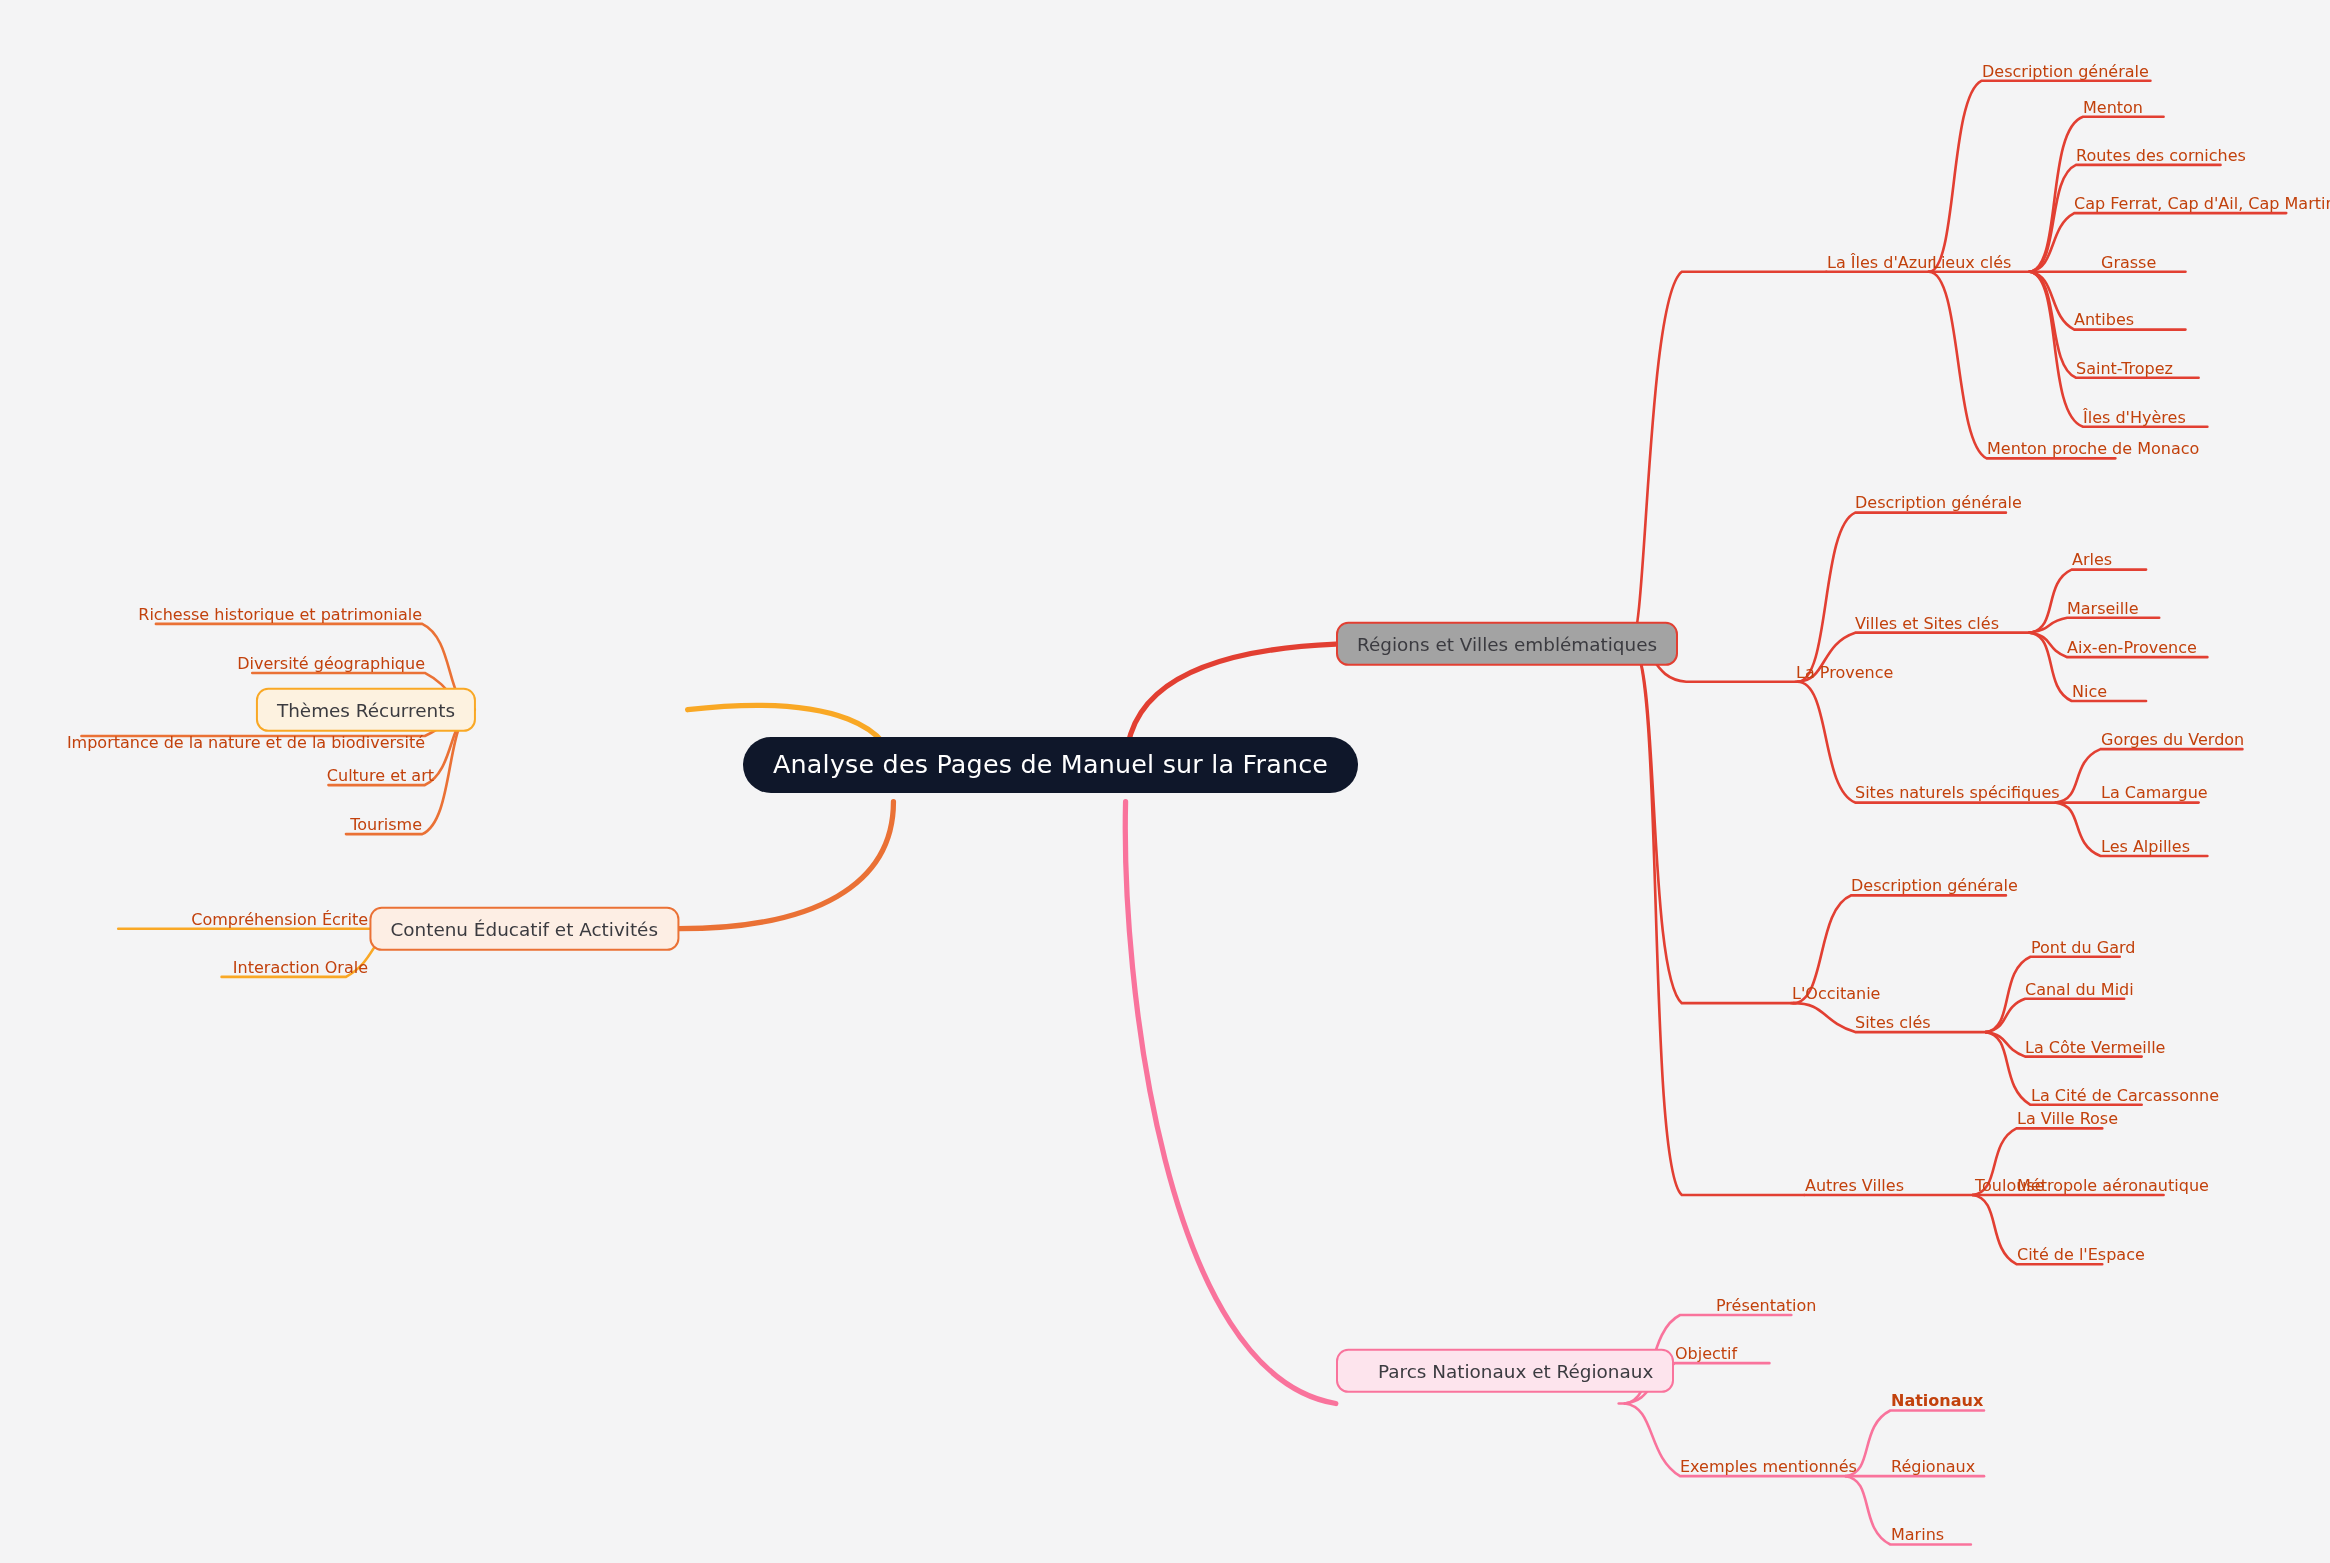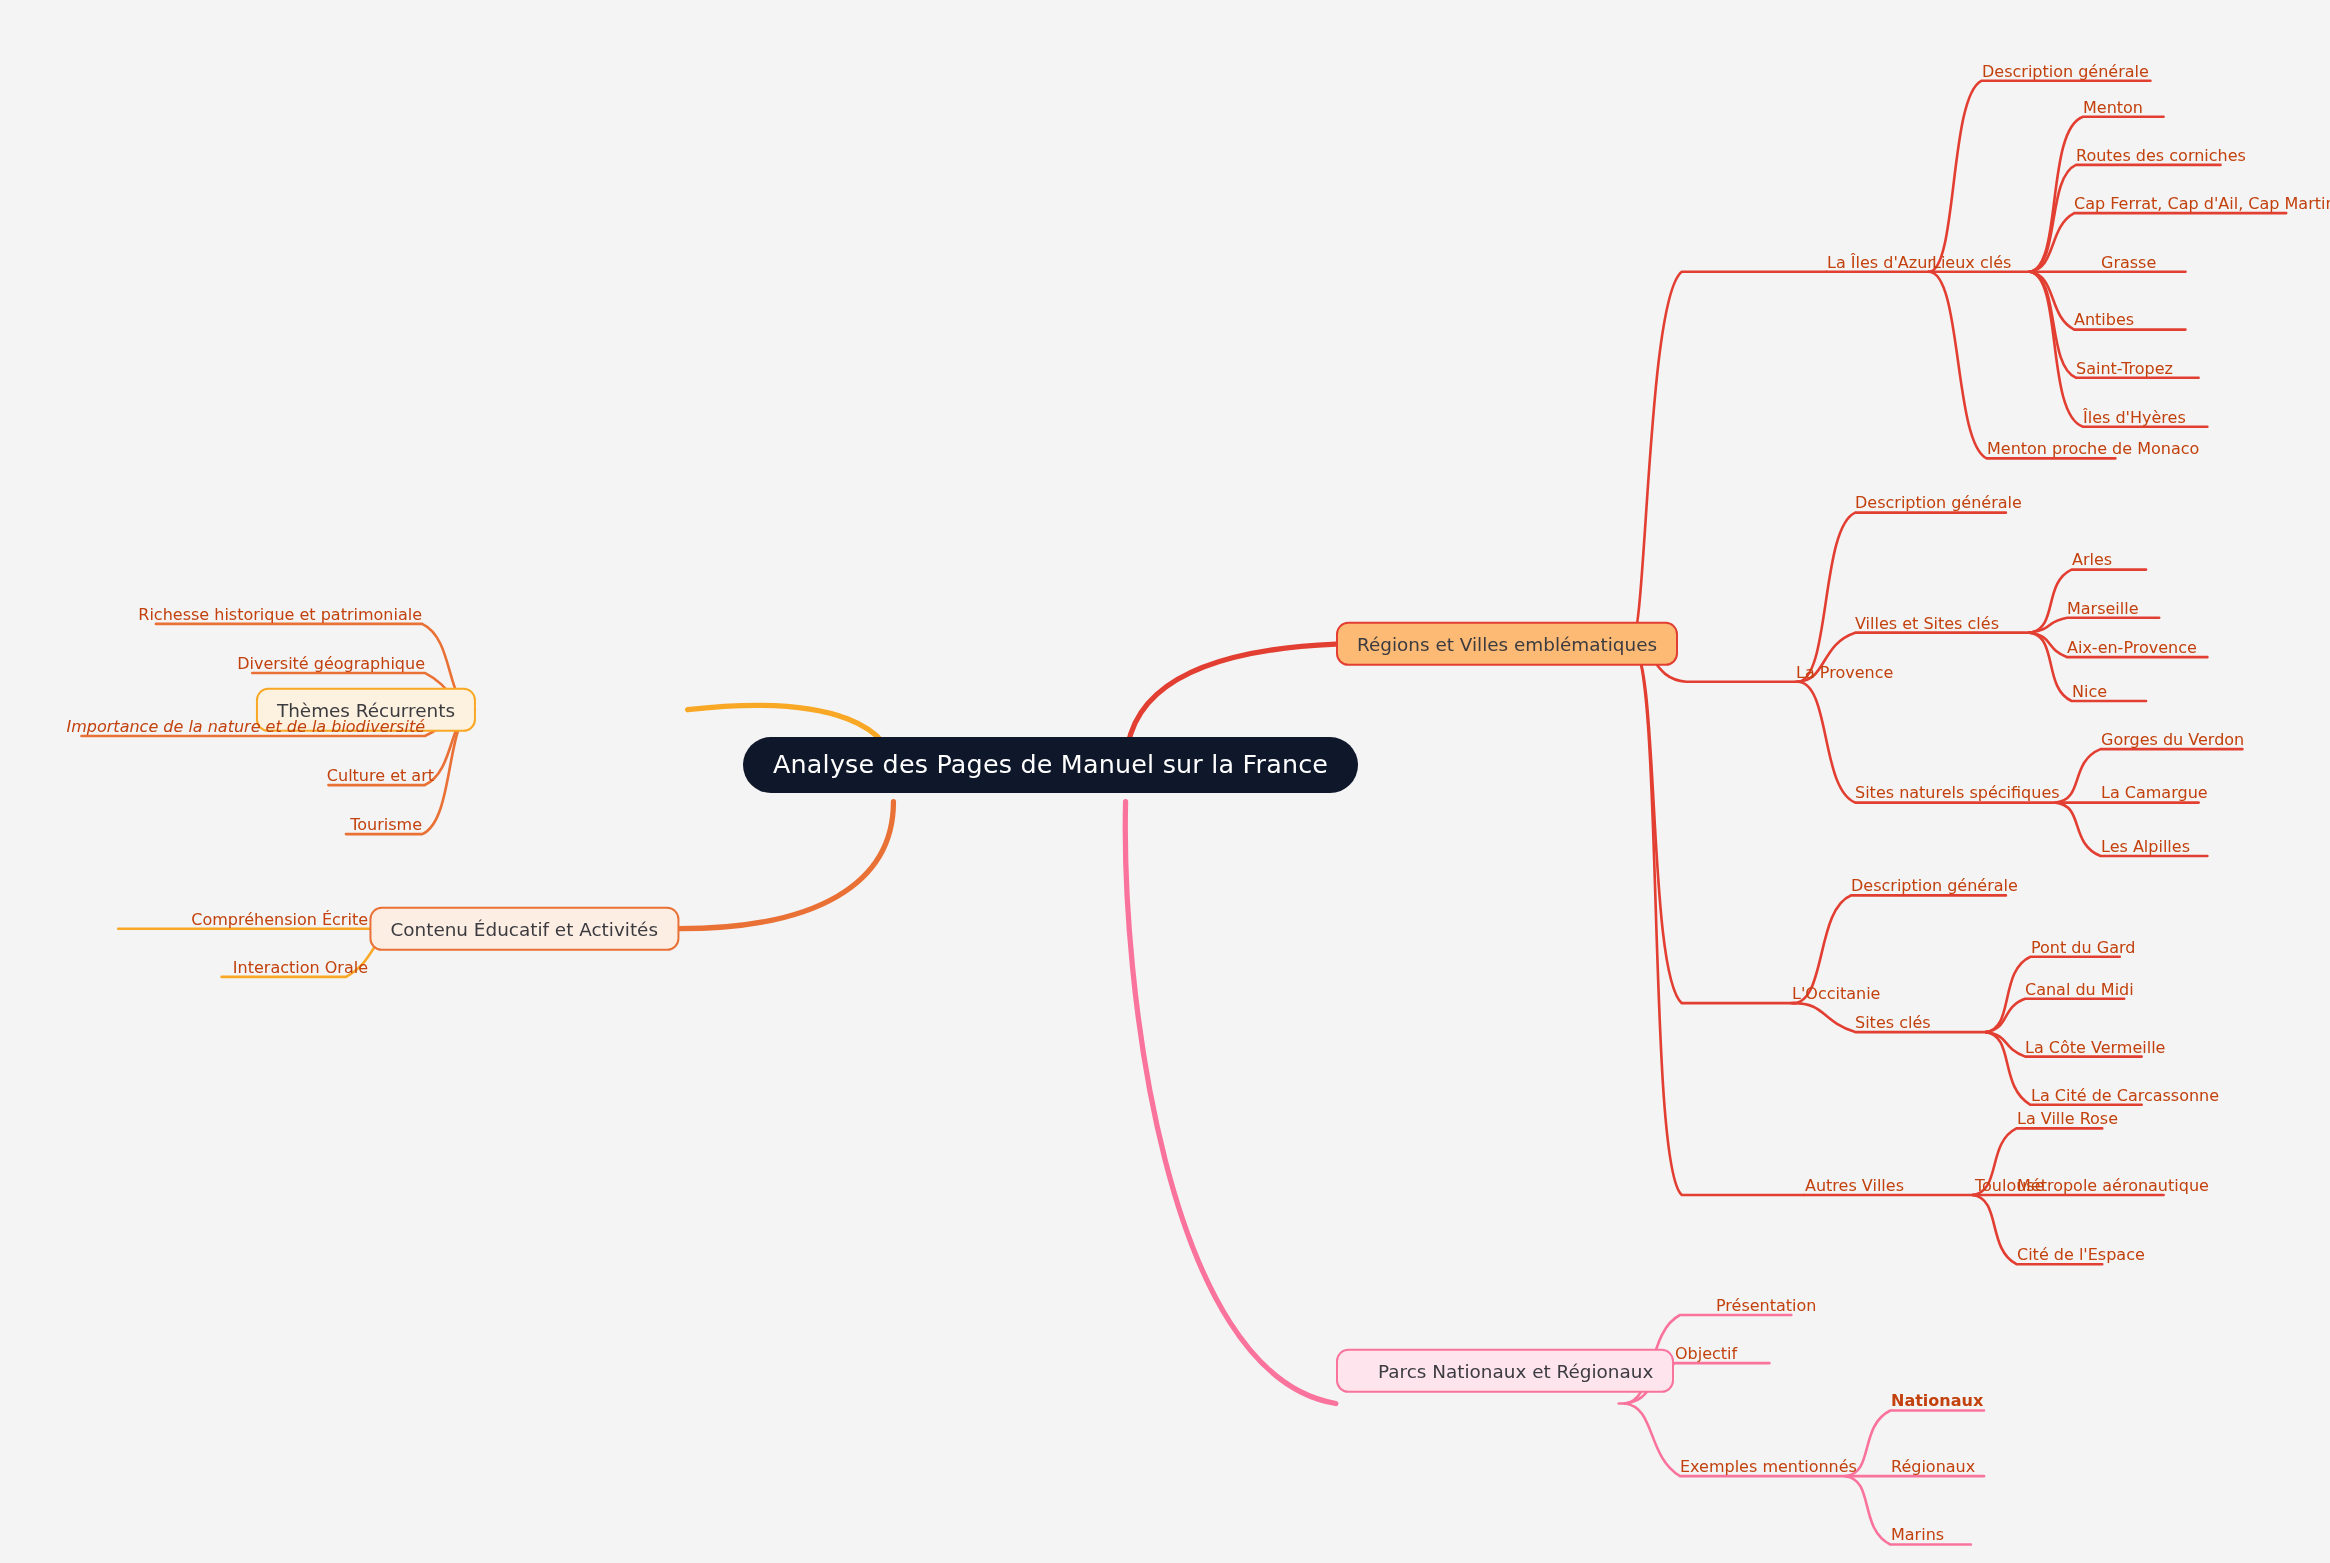--- a/index.html
+++ b/index.html
@@ -46,21 +46,21 @@
     border-radius: 12.3px;
     border-width: 2.6px;
     border-style: solid;
     font-size: 18.4px;
     padding: 9.6px 19px;
     white-space: nowrap;
     color: #3b3b40;
     box-sizing: border-box;
     line-height: 1.15;
   }
-  .pill.red   { background: #fdba74; border-color: #e23f32; }
+  .pill.red   { background: #a3a3a3; border-color: #e23f32; }
   .pill.pink  { background: #fde4ed; border-color: #f9739c; }
   .pill.amber { background: #fdf2e0; border-color: #f9a825; }
   .pill.orange{ background: #fdeee4; border-color: #ea7135; }
 
   
   .tnode {
     position: absolute;
     font-size: 16px;
     color: #c2410c;
     white-space: nowrap;
@@ -228,21 +228,21 @@
 
   <div class="tnode" style="left:1680px; top:1315px; transform:translateY(-100%);margin-left:36px;">Présentation</div>
   <div class="tnode" style="left:1675px; top:1363px; transform:translateY(-100%);">Objectif</div>
   <div class="tnode" style="left:1680px; top:1476px; transform:translateY(-100%);">Exemples mentionnés</div>
   <div class="tnode" style="left:1891px; top:1410px; transform:translateY(-100%);font-weight:bold;">Nationaux</div>
   <div class="tnode" style="left:1891px; top:1476px; transform:translateY(-100%);">Régionaux</div>
   <div class="tnode" style="left:1891px; top:1544px; transform:translateY(-100%);">Marins</div>
 
   <div class="tnode" style="left:422px; top:624px; transform:translate(-100%,-100%);">Richesse historique et patrimoniale</div>
   <div class="tnode" style="left:425px; top:673px; transform:translate(-100%,-100%);">Diversité géographique</div>
-  <div class="tnode" style="left:425px; top:736px; transform:translate(-100%,-100%);font-style:italic;">Importance de la nature et de la biodiversité</div>
+  <div class="tnode" style="left:425px; top:752px; transform:translate(-100%,-100%);">Importance de la nature et de la biodiversité</div>
   <div class="tnode" style="left:434px; top:785px; transform:translate(-100%,-100%);">Culture et art</div>
   <div class="tnode" style="left:422px; top:834px; transform:translate(-100%,-100%);">Tourisme</div>
 
   <div class="tnode" style="left:368px; top:929px; transform:translate(-100%,-100%);">Compréhension Écrite</div>
   <div class="tnode" style="left:368px; top:977px; transform:translate(-100%,-100%);">Interaction Orale</div>
 
 </div>
 
 
 </body></html>

